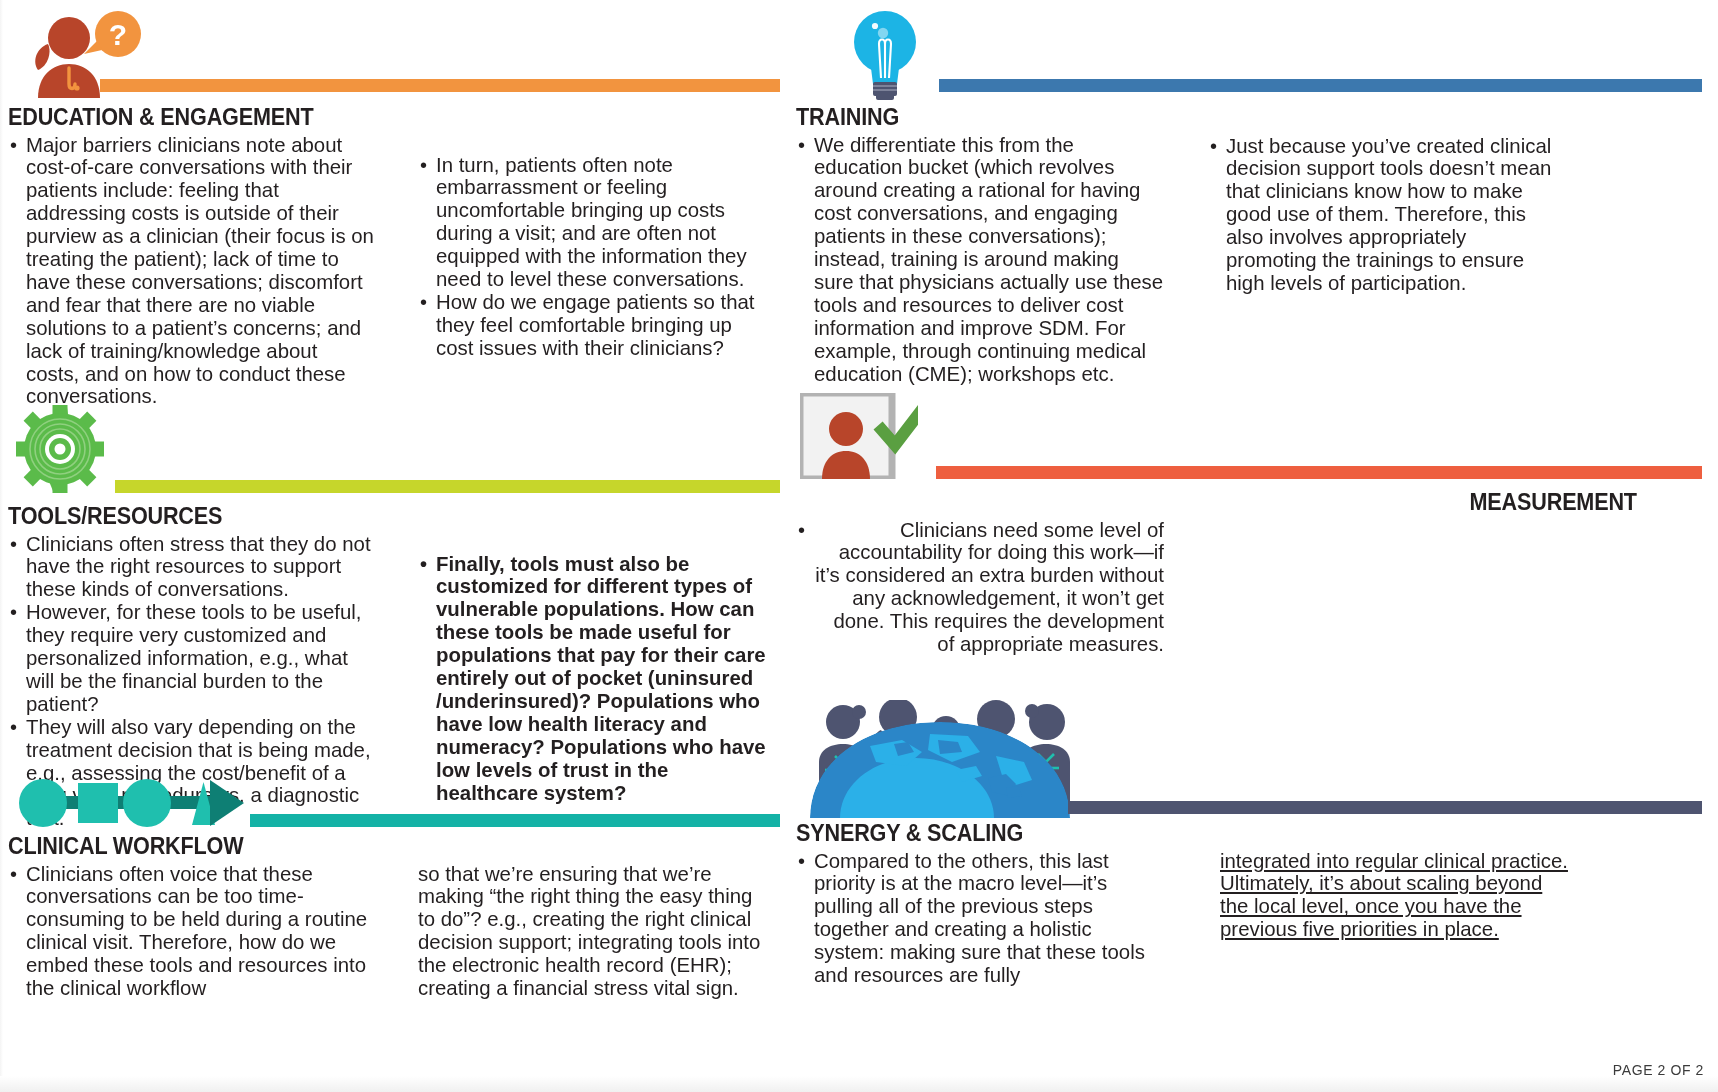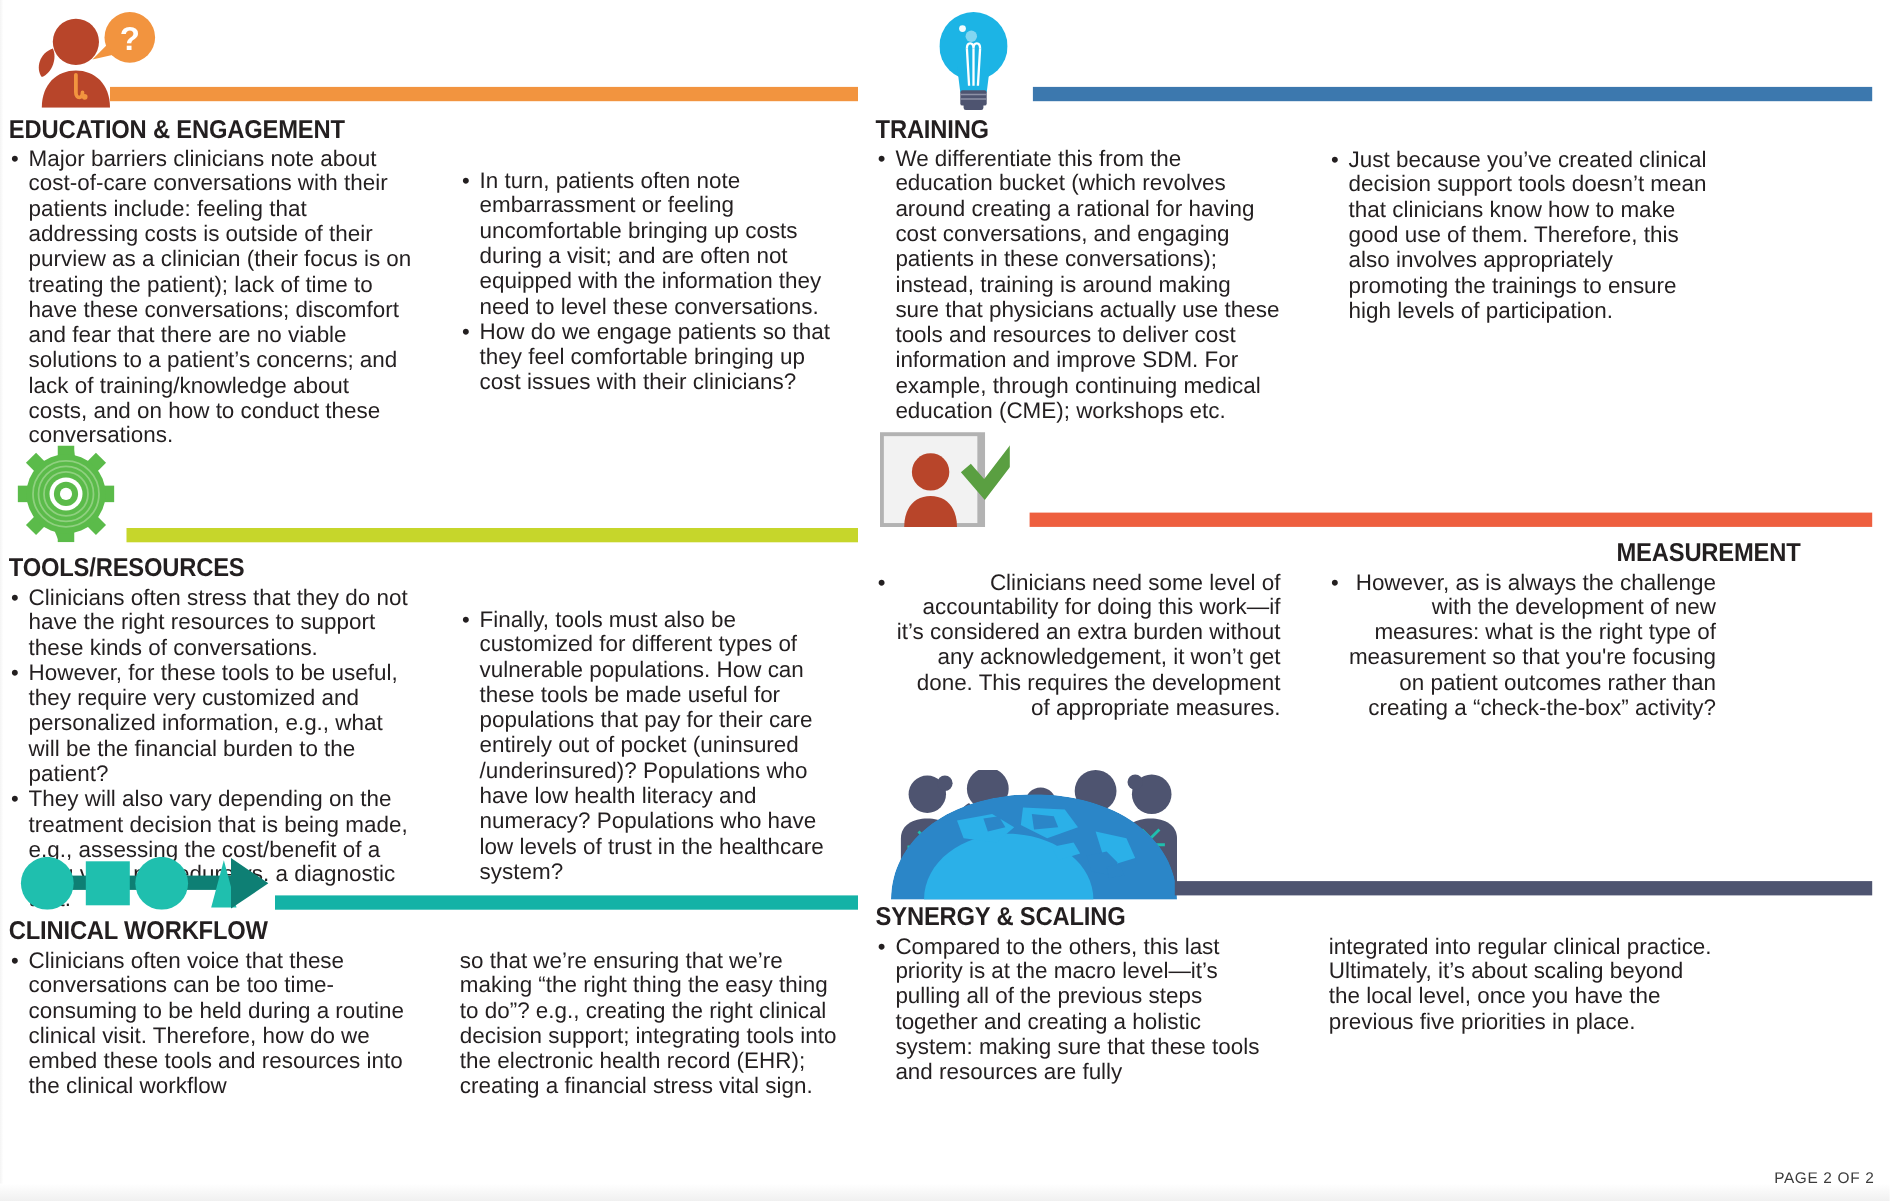--- a/index.html
+++ b/index.html
@@ -185,21 +185,21 @@
     </div>
     <h2 class="sec-title">TOOLS/RESOURCES</h2>
     <div class="cols">
       <div class="col" style="width:368px;">
         <ul class="bl">
           <li>Clinicians often stress that they do not have the right resources to support these kinds of conversations.</li>
           <li>However, for these tools to be useful, they require very customized and personalized information, e.g., what will be the financial burden to the patient?</li>
           <li>They will also vary depending on the treatment decision that is being made, e.g., assessing the cost/benefit of a drug vs. a procedure vs. a diagnostic test.</li>
         </ul>
       </div>
-      <div class="col" style="width:352px; margin-left:42px; padding-top:20px;">
+      <div class="col" style="width:352px; margin-left:42px; padding-top:20px;font-weight:bold;">
         <ul class="bl">
           <li>Finally, tools must also be customized for different types of vulnerable populations. How can these tools be made useful for populations that pay for their care entirely out of pocket (uninsured /underinsured)? Populations who have low health literacy and numeracy? Populations who have low levels of trust in the healthcare system?</li>
         </ul>
       </div>
     </div>
   </div>
 
   <div class="section" style="left:796px; top:393px; width:914px;text-align:right;">
     <div class="sec-head">
       <div class="sec-icon" style="left:4px;bottom:12px;">
@@ -216,21 +216,20 @@
     </div>
     <h2 class="sec-title">MEASUREMENT</h2>
     <div class="cols">
       <div class="col" style="width:368px;">
         <ul class="bl">
           <li>Clinicians need some level of accountability for doing this work—if it’s considered an extra burden without any acknowledgement, it won’t get done. This requires the development of appropriate measures.</li>
         </ul>
       </div>
       <div class="col" style="width:352px; margin-left:44px; padding-top:0px;">
         <ul class="bl">
-          <li>However, as is always the challenge with the development of new measures: what is the right type of measurement so that you're focusing on patient outcomes rather than creating a “check-the-box” activity?</li>
         </ul>
       </div>
     </div>
   </div>
 
   <div class="section" style="left:8px; top:775px; width:780px;">
     <div class="sec-head" style="height:60px;">
       <div class="sec-icon" style="left:4px;bottom:8px;">
         <svg width="232" height="48" viewBox="0 0 232 48">
           <rect x="12" y="17" width="210" height="13" fill="#0E7F74"></rect>
@@ -312,21 +311,21 @@
       </div>
       <div class="rule rule-slate" style="left: 272px; right: 8px; bottom: 8px; background: rgb(78, 84, 112);"></div>
     </div>
     <h2 class="sec-title">SYNERGY &amp; SCALING</h2>
     <div class="cols">
       <div class="col" style="width:368px;">
         <ul class="bl">
           <li>Compared to the others, this last priority is at the macro level—it’s pulling all of the previous steps together and creating a holistic system: making sure that these tools and resources are fully</li>
         </ul>
       </div>
-      <div class="col" style="width:352px; margin-left:44px; padding-top:-2px;">
+      <div class="col" style="width:352px; margin-left:56px; padding-top:-2px;text-decoration:underline;">
         <p class="plain">integrated into regular clinical practice. Ultimately, it’s about scaling beyond the local level, once you have the previous five priorities in place.</p>
       </div>
     </div>
   </div>
 
   <div class="botshade"></div>
   <div class="footer">PAGE 2 OF 2</div>
 
 </div>
 

